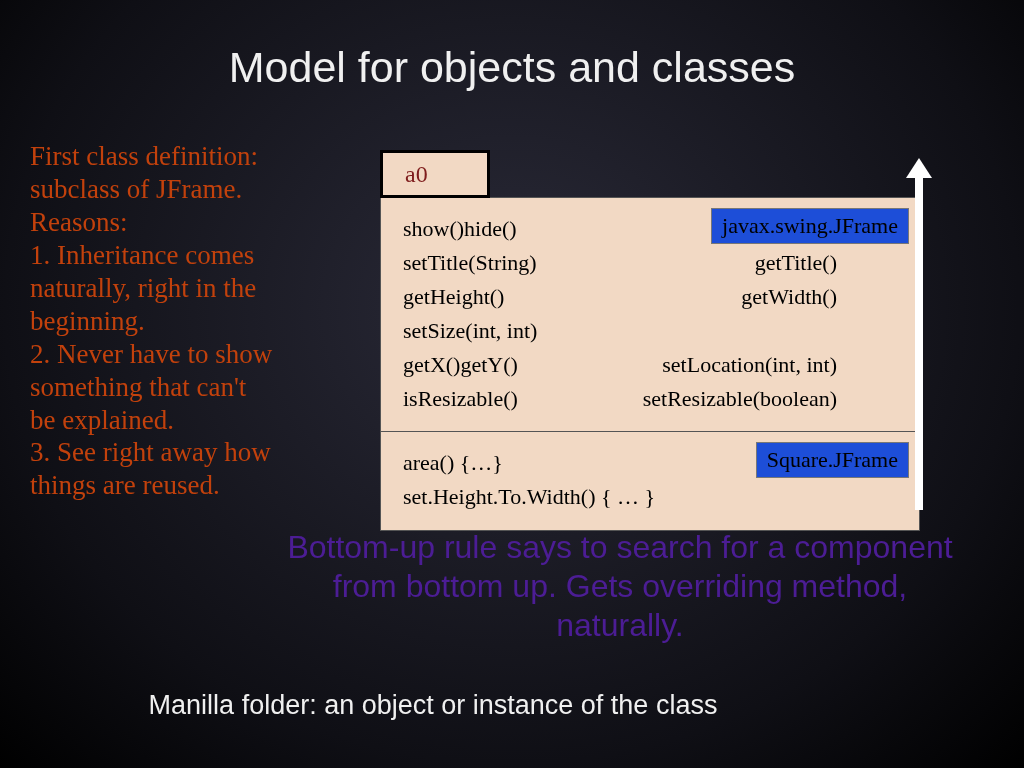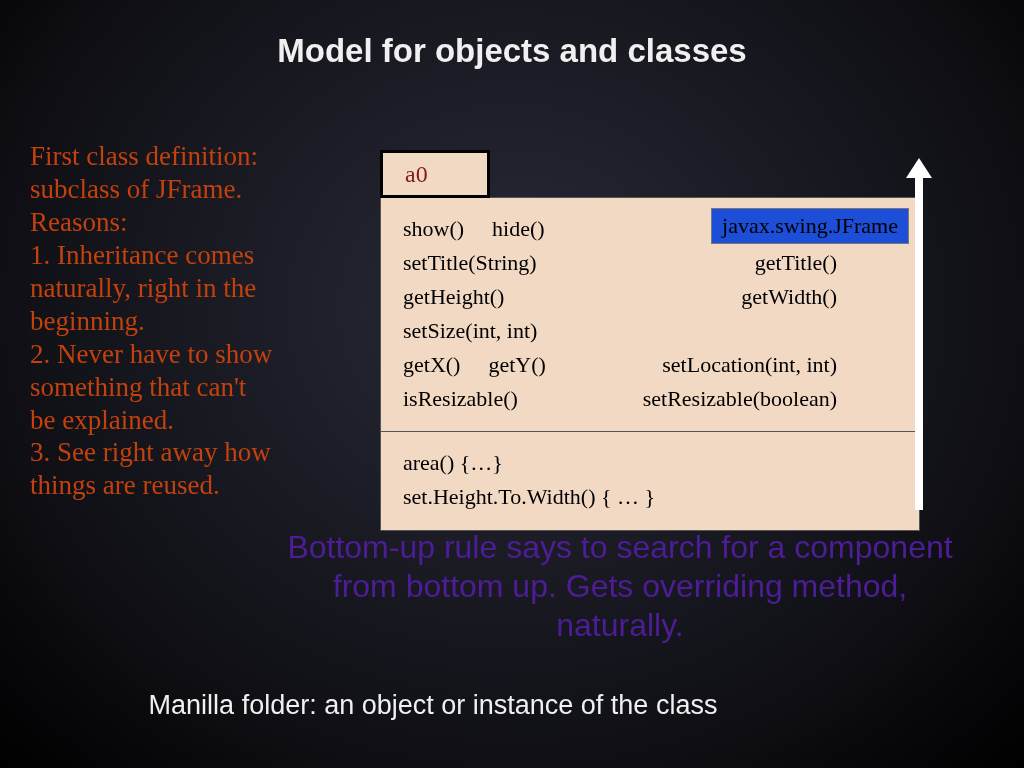--- a/index.html
+++ b/index.html
@@ -7,24 +7,24 @@
     width: 1024px;
     height: 768px;
     background: radial-gradient(ellipse at center 40%, #2a2a38 0%, #0f0f15 70%, #000000 100%);
     font-family: Arial, Helvetica, sans-serif;
     color: #e8e8e8;
     position: relative;
     overflow: hidden;
   }
   .title {
     text-align: center;
-    font-size: 33px;
+    font-size: 43px;
     color: #f0f0f0;
-    padding-top: 32px;
-    font-weight: bold;
+    padding-top: 43px;
+    font-weight: normal;
   }
   .content {
     position: absolute;
     left: 30px;
     top: 140px;
     width: 960px;
   }
   .left-text {
     font-size: 27px;
     line-height: 1.22;
@@ -78,21 +78,20 @@
     border: 1px solid #777;
     padding: 4px 10px;
     font-size: 22px;
   }
   .methods {
     font-size: 22px;
     line-height: 1.55;
   }
   .mrow {
     display: flex;
-    gap: 28px;
   }
   .mrow span { white-space: nowrap; }
   .col2 { margin-left: auto; margin-right: 60px; }
   .arrow {
     position: absolute;
     left: 908px;
     top: 158px;
     width: 18px;
     height: 352px;
   }
@@ -182,20 +181,21 @@
           <span class="col2">setLocation(int, int)</span>
         </div>
         <div class="mrow">
           <span>isResizable()</span>
           <span class="col2">setResizable(boolean)</span>
         </div>
       </div>
     </div>
 
     <div class="box box-bottom">
+      <div class="class-label">Square.JFrame</div>
       <div class="methods">
         <div class="mrow">
             <span>area() {…}</span>
           </div>
         <div class="mrow">
             <span>set.Height.To.Width() { … }</span>
           </div>
       </div>
     </div>
   </div>

